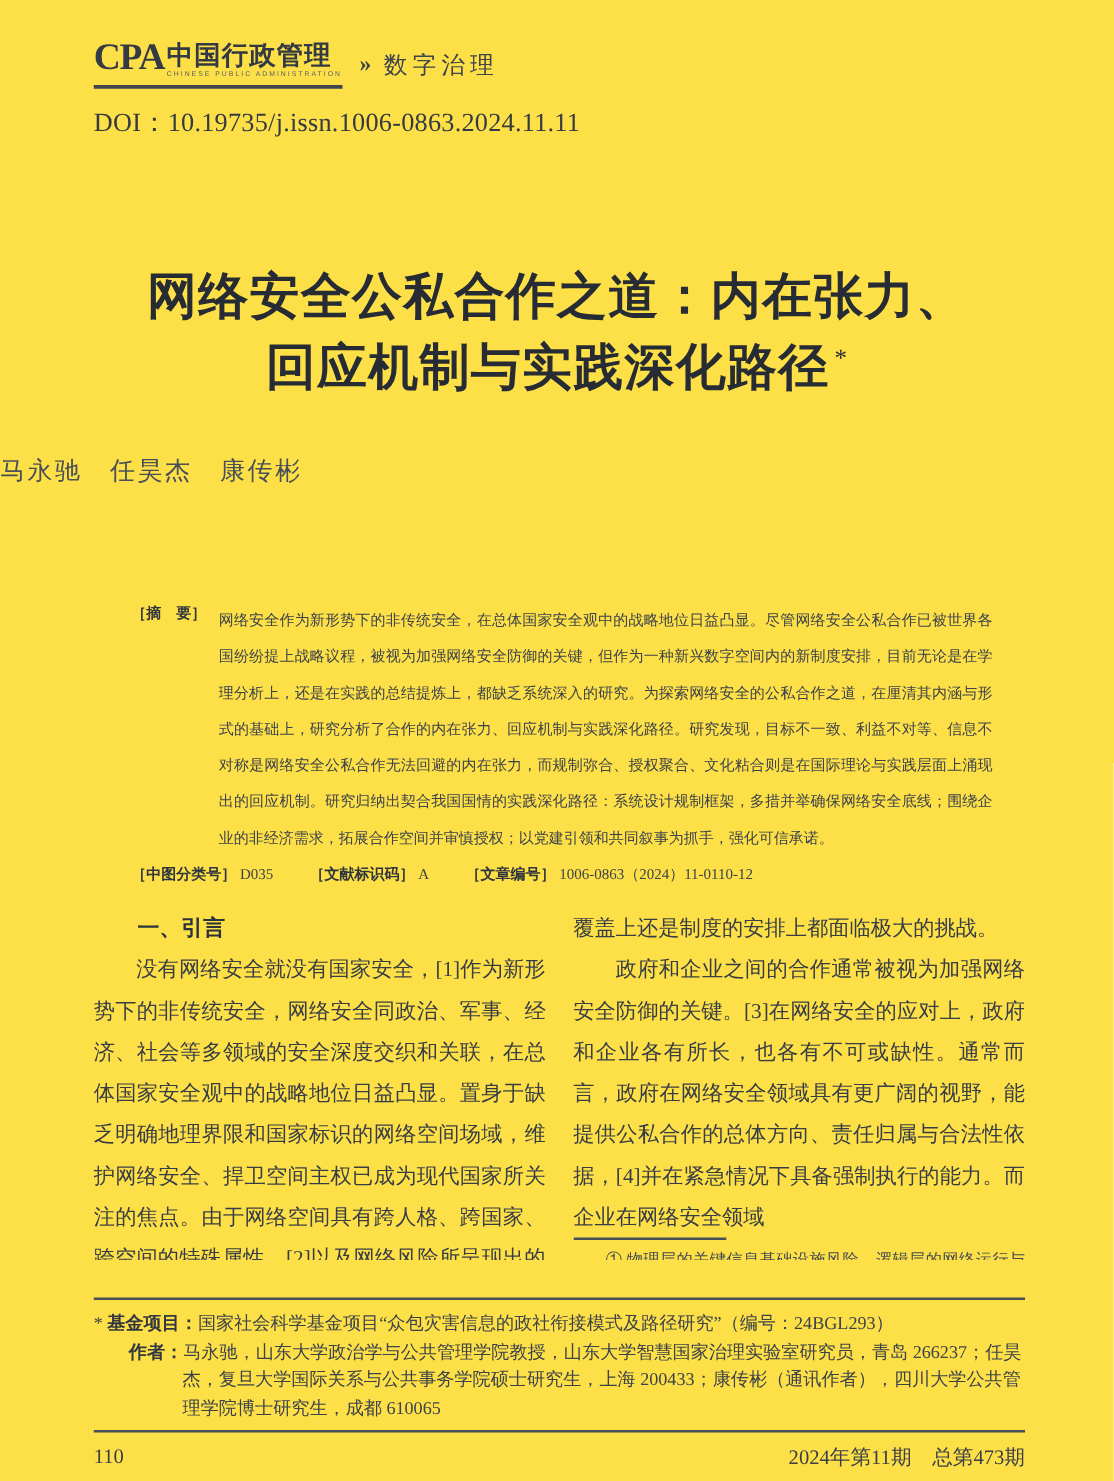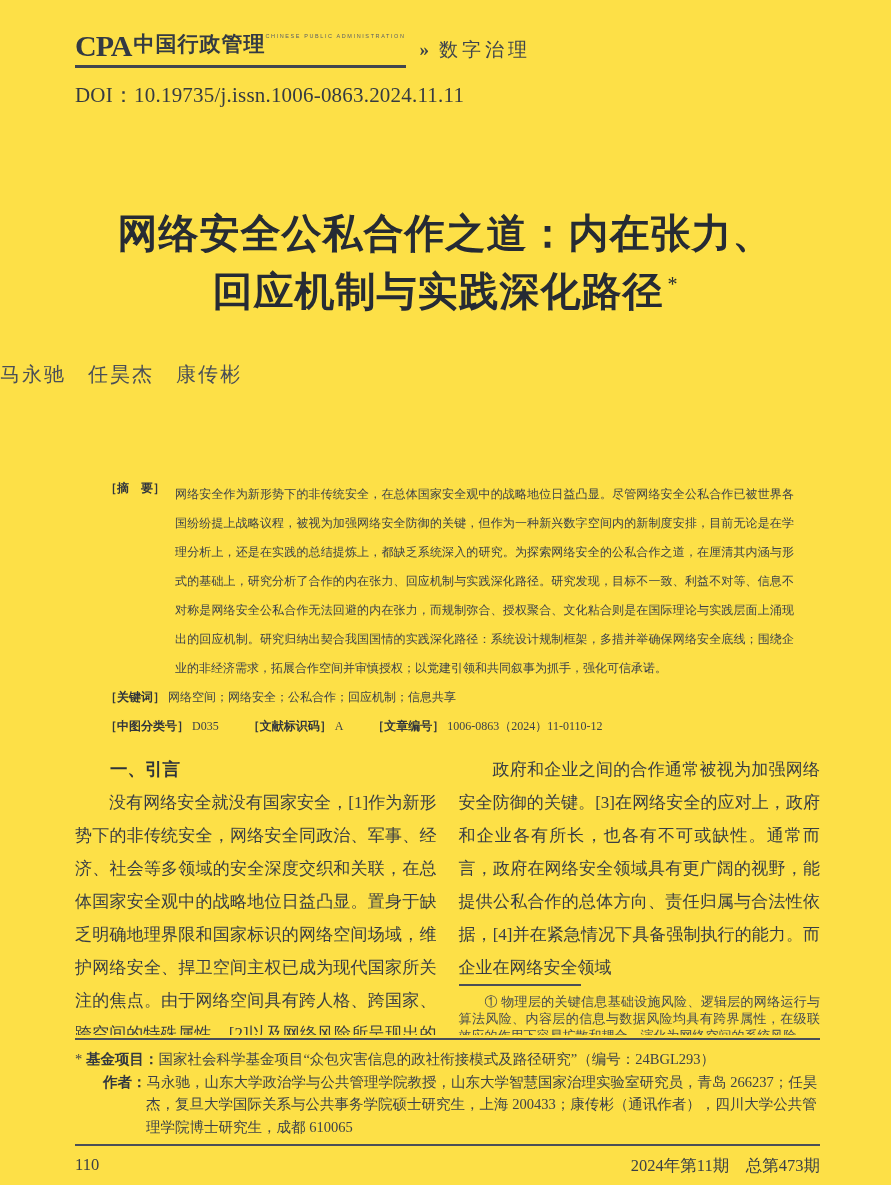--- a/index.html
+++ b/index.html
@@ -20,21 +20,21 @@
   .logo-box {
     display:flex; align-items:flex-start;
     border-bottom: 3px solid #41464e;
     padding-bottom: 5px;
   }
   .logo-acronym {
     font-family: "Liberation Serif", serif;
     font-weight: bold; font-size: 30px; line-height: 28px;
     letter-spacing: -1px; color:#343a43;
   }
-  .logo-cn-wrap { display:inline-flex; margin-left:2px;justify-content:space-between; }
+  .logo-cn-wrap { display:inline-flex; flex-direction:column; margin-left:2px;justify-content:space-between; }
   .logo-cn { font-weight: bold; font-size: 21px; line-height: 24px; color:#343a43; letter-spacing:1px; }
   .logo-en { font-family:"Liberation Sans", sans-serif; font-size: 5.5px; letter-spacing: 1.6px; color:#585e66; margin-top:1px; }
   .section-marker { font-weight:bold; font-size:19px; color:#3c424b; margin-left:14px; }
   .section-name { font-size:19px; color:#3f444c; letter-spacing:4px; margin-left:10px; }
   .doi { margin-top: 13px; font-size: 21px; color:#353a42; letter-spacing:0.2px; }
 
   
   .title {
     margin: 100px 60px 0 60px;
     text-align: center;
@@ -130,40 +130,37 @@
     <span>回应机制与实践深化路径</span><span class="title-star">*</span>
   </h1>
 
   <div class="authors">马永驰　任昊杰　康传彬</div>
 
   <section class="meta">
     <div class="abstract-row">
       <span class="meta-label abstract-label">［摘　要］</span>
       <p class="abstract-text">网络安全作为新形势下的非传统安全，在总体国家安全观中的战略地位日益凸显。尽管网络安全公私合作已被世界各国纷纷提上战略议程，被视为加强网络安全防御的关键，但作为一种新兴数字空间内的新制度安排，目前无论是在学理分析上，还是在实践的总结提炼上，都缺乏系统深入的研究。为探索网络安全的公私合作之道，在厘清其内涵与形式的基础上，研究分析了合作的内在张力、回应机制与实践深化路径。研究发现，目标不一致、利益不对等、信息不对称是网络安全公私合作无法回避的内在张力，而规制弥合、授权聚合、文化粘合则是在国际理论与实践层面上涌现出的回应机制。研究归纳出契合我国国情的实践深化路径：系统设计规制框架，多措并举确保网络安全底线；围绕企业的非经济需求，拓展合作空间并审慎授权；以党建引领和共同叙事为抓手，强化可信承诺。</p>
     </div>
-    <div class="kw-row">
-      <span class="meta-label">［关键词］</span>
-      <span class="kw-text">网络空间；网络安全；公私合作；回应机制；信息共享</span>
-    </div>
     <div class="cls-row">
       <span class="meta-label">［中图分类号］</span>
       <span>D035</span><span class="cls-gap"></span>
       <span class="meta-label">［文献标识码］</span>
       <span>A</span><span class="cls-gap"></span>
       <span class="meta-label">［文章编号］</span>
       <span>1006-0863（2024）11-0110-12</span>
     </div>
   </section>
 
   <section class="columns">
     <div class="col col-left">
       <h2>一、引言</h2>
       <p class="indent">没有网络安全就没有国家安全，[1]作为新形势下的非传统安全，网络安全同政治、军事、经济、社会等多领域的安全深度交织和关联，在总体国家安全观中的战略地位日益凸显。置身于缺乏明确地理界限和国家标识的网络空间场域，维护网络安全、捍卫空间主权已成为现代国家所关注的焦点。由于网络空间具有跨人格、跨国家、跨空间的特殊属性，[2]以及网络风险所呈现出的异质性、多层次与关联性特征，①网络安全保障无论是在技术的实现上、资源的</p>
     </div>
     <div class="col col-right">
+      <p>覆盖上还是制度的安排上都面临极大的挑战。</p>
       <p class="indent">政府和企业之间的合作通常被视为加强网络安全防御的关键。[3]在网络安全的应对上，政府和企业各有所长，也各有不可或缺性。通常而言，政府在网络安全领域具有更广阔的视野，能提供公私合作的总体方向、责任归属与合法性依据，[4]并在紧急情况下具备强制执行的能力。而企业在网络安全领域</p>
       <div class="colfoot">
         <div class="colfoot-rule"></div>
         <p class="colfoot-text">① 物理层的关键信息基础设施风险、逻辑层的网络运行与算法风险、内容层的信息与数据风险均具有跨界属性，在级联效应的作用下容易扩散和耦合，演化为网络空间的系统风险。</p>
       </div>
     </div>
   </section>
 
   <footer class="bottom">
     <div class="notes">

